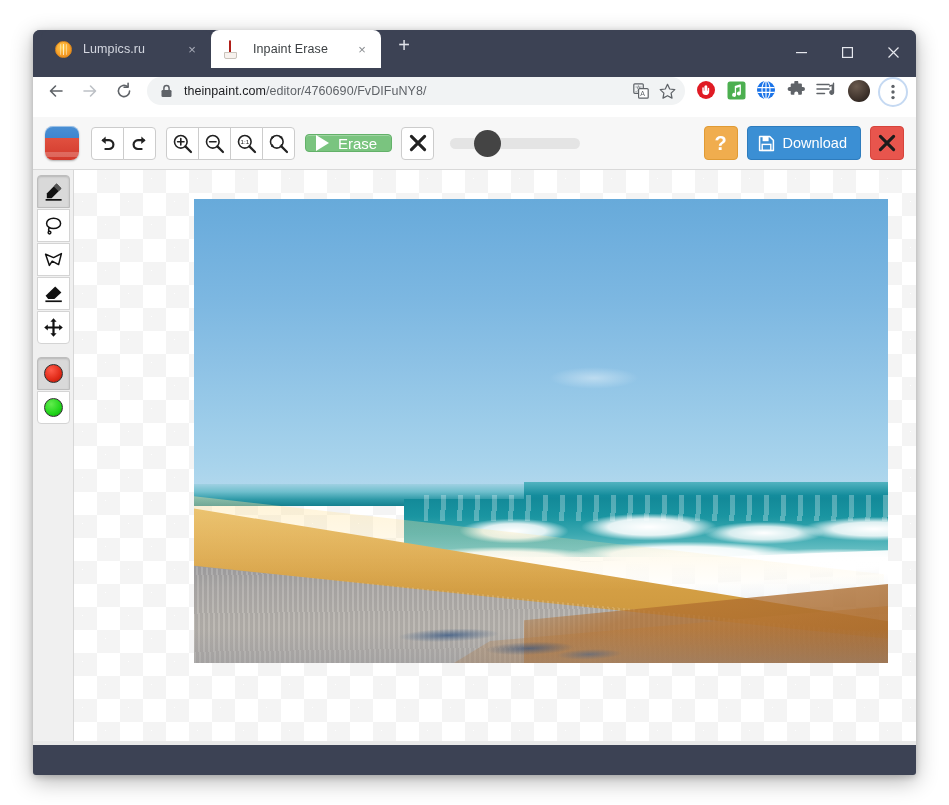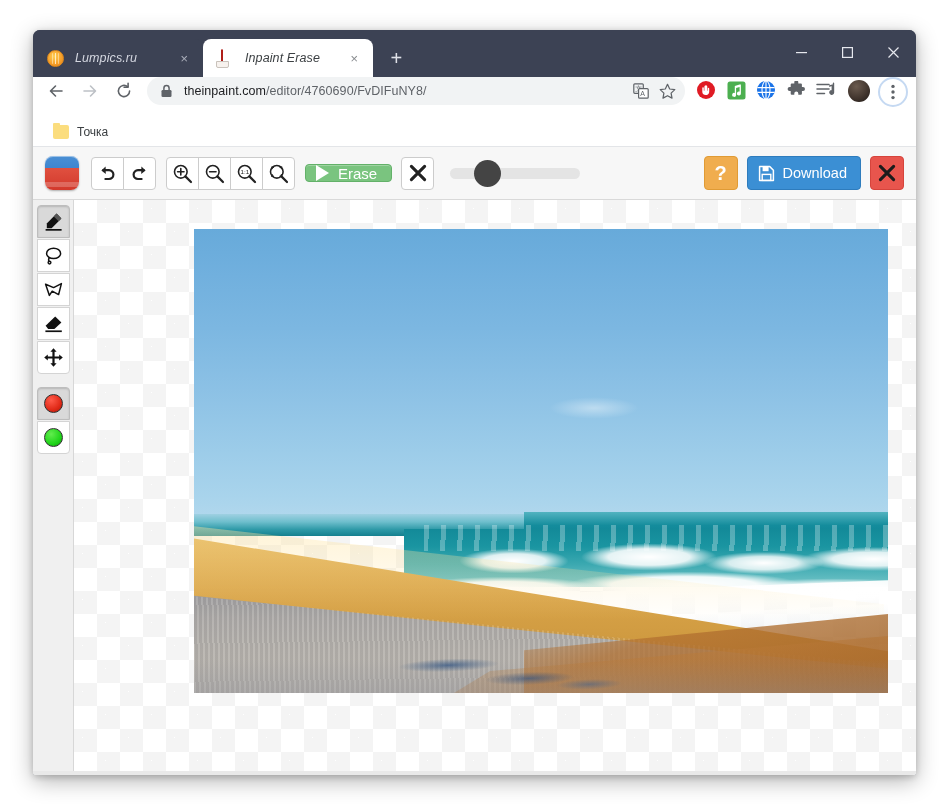--- a/index.html
+++ b/index.html
@@ -27,22 +27,22 @@
     box-shadow: 0 6px 22px rgba(0,0,0,0.30), 0 2px 6px rgba(0,0,0,0.18);
     overflow: hidden;
   }
 
   
   #tabstrip {
     position: relative;
     height: 47px;
     background: #3c4254;
     display: flex;
-    align-items: flex-end;
-    font-style: italic;
+    align-items: flex-start;
+    padding-left: 8px;
   }
   .tab {
     position: relative;
     height: 38px;
     display: flex;
     align-items: center;
     padding: 0 10px 0 14px;
     border-radius: 8px 8px 0 0;
     min-width: 170px;
     max-width: 232px;
@@ -627,26 +627,20 @@
 
         <div id="menu-btn">
           <svg width="4" height="16" viewBox="0 0 4 16">
             <circle cx="2" cy="2.4" r="1.7" fill="currentColor"></circle>
             <circle cx="2" cy="8" r="1.7" fill="currentColor"></circle>
             <circle cx="2" cy="13.6" r="1.7" fill="currentColor"></circle>
           </svg>
         </div>
       </div>
 
-      <div id="bookmark-bar">
-        <div class="bookmark">
-          <span class="folder-icon"></span>
-          <span>Точка</span>
-        </div>
-      </div>
     </div>
 
     <div id="app">
 
       <div id="app-toolbar">
 
         <div id="app-logo"></div>
 
         <div class="tbtn-group">
           <div class="tbtn">

